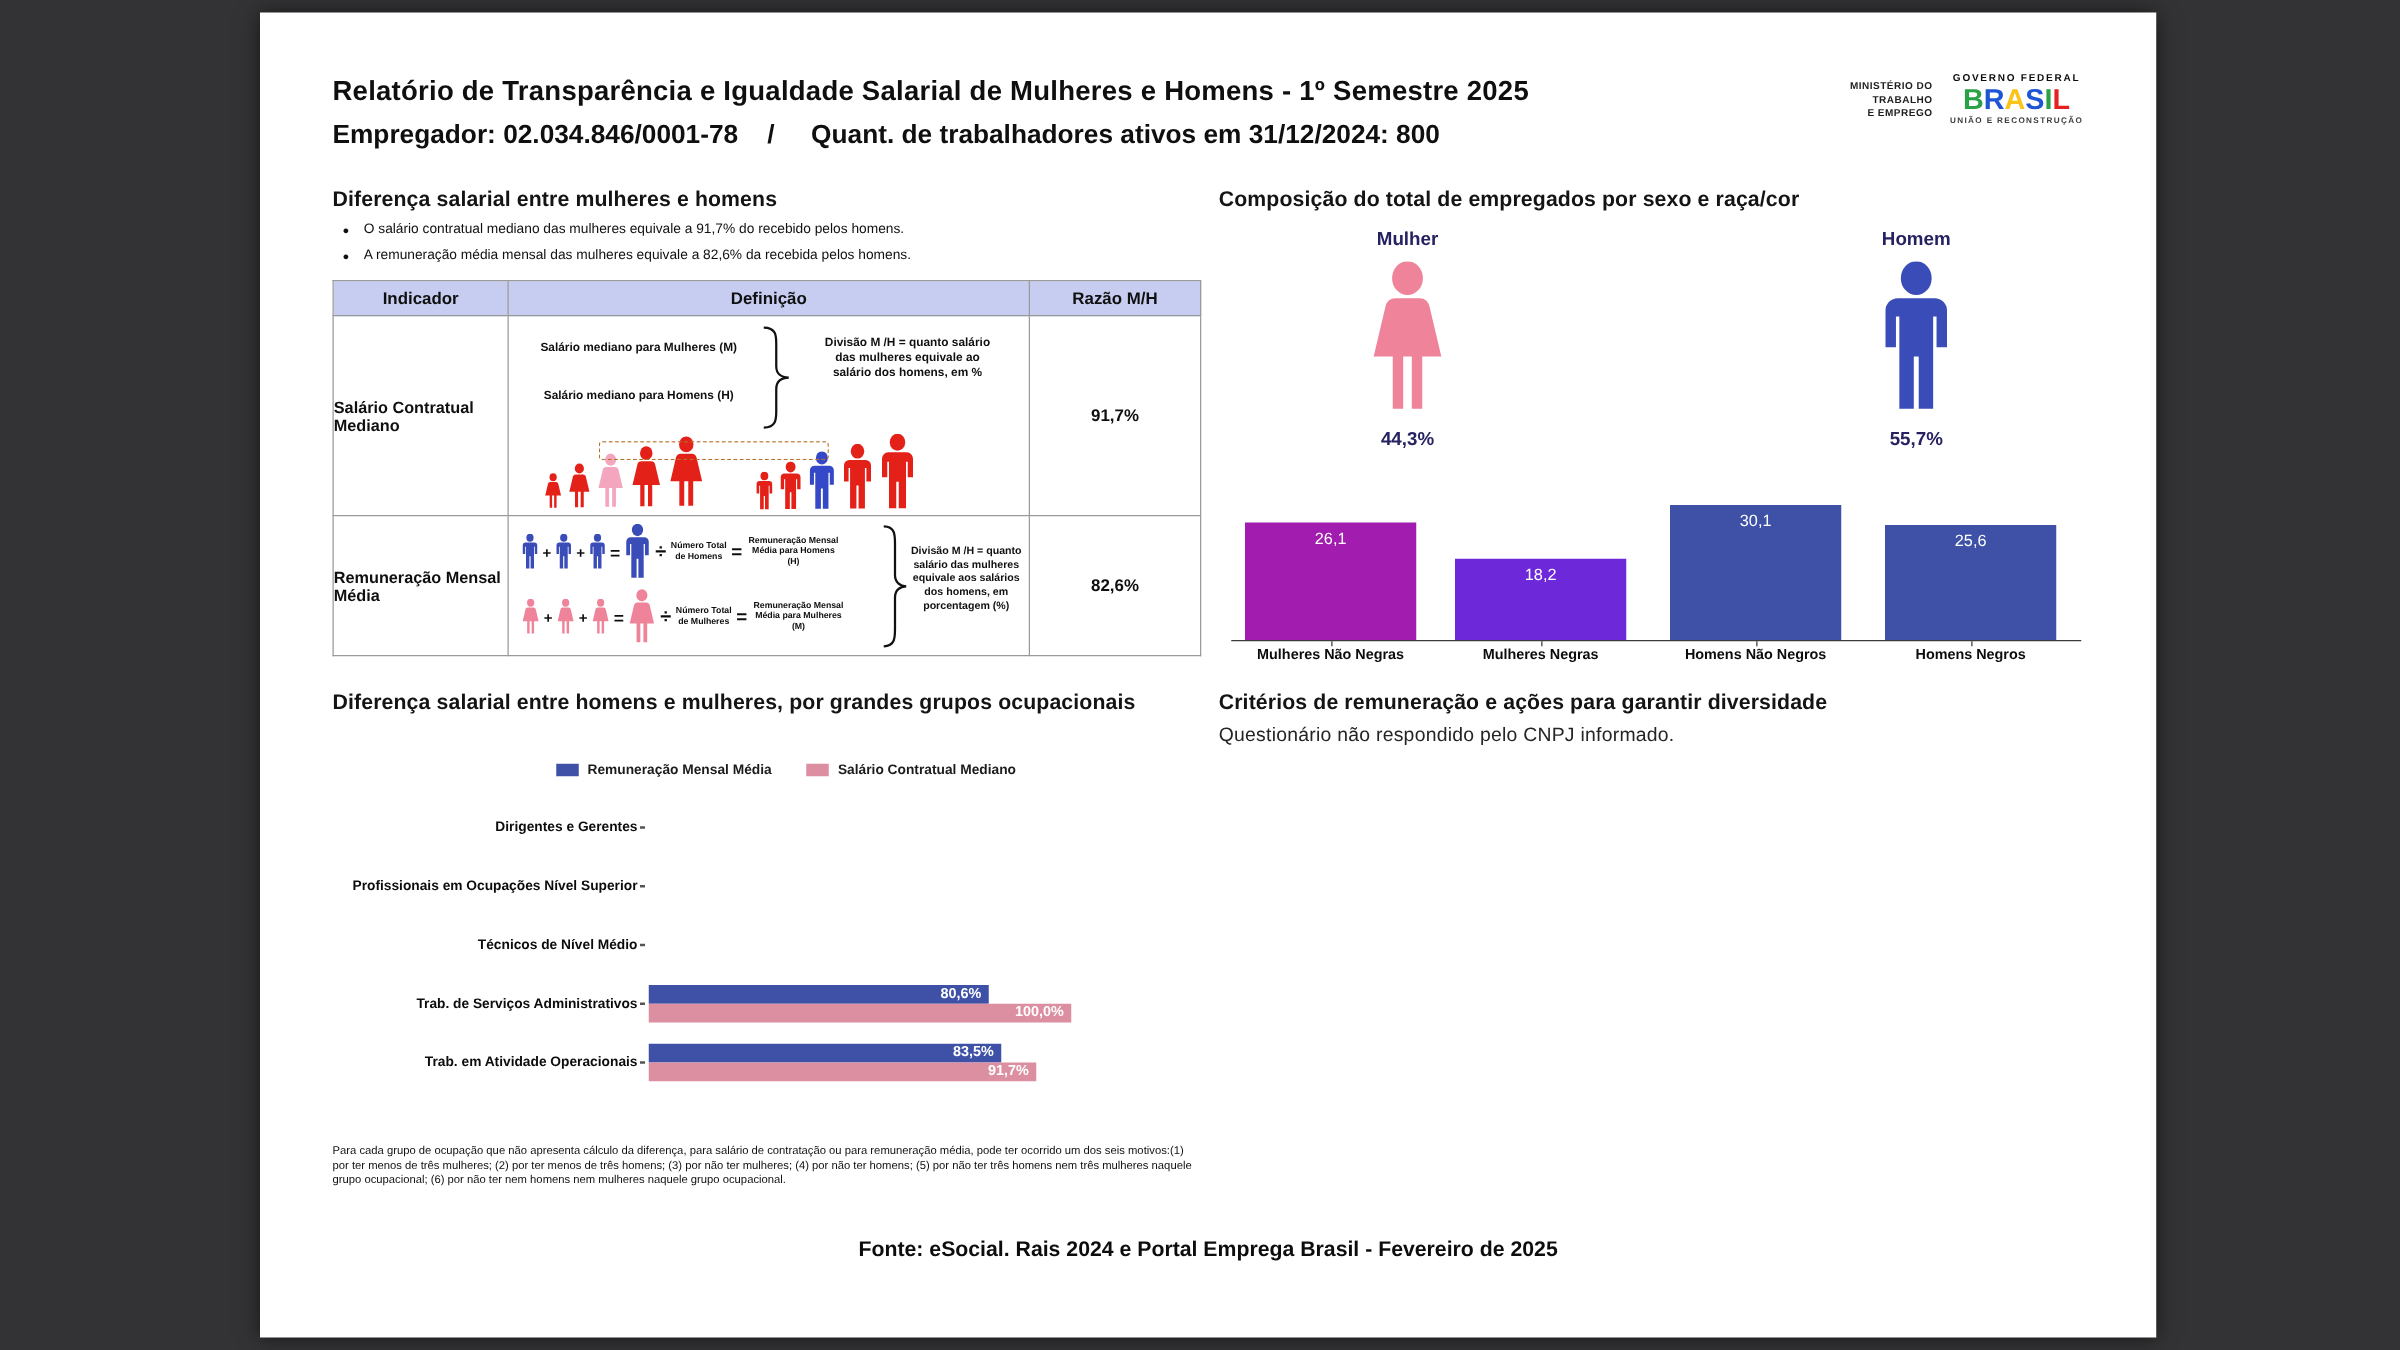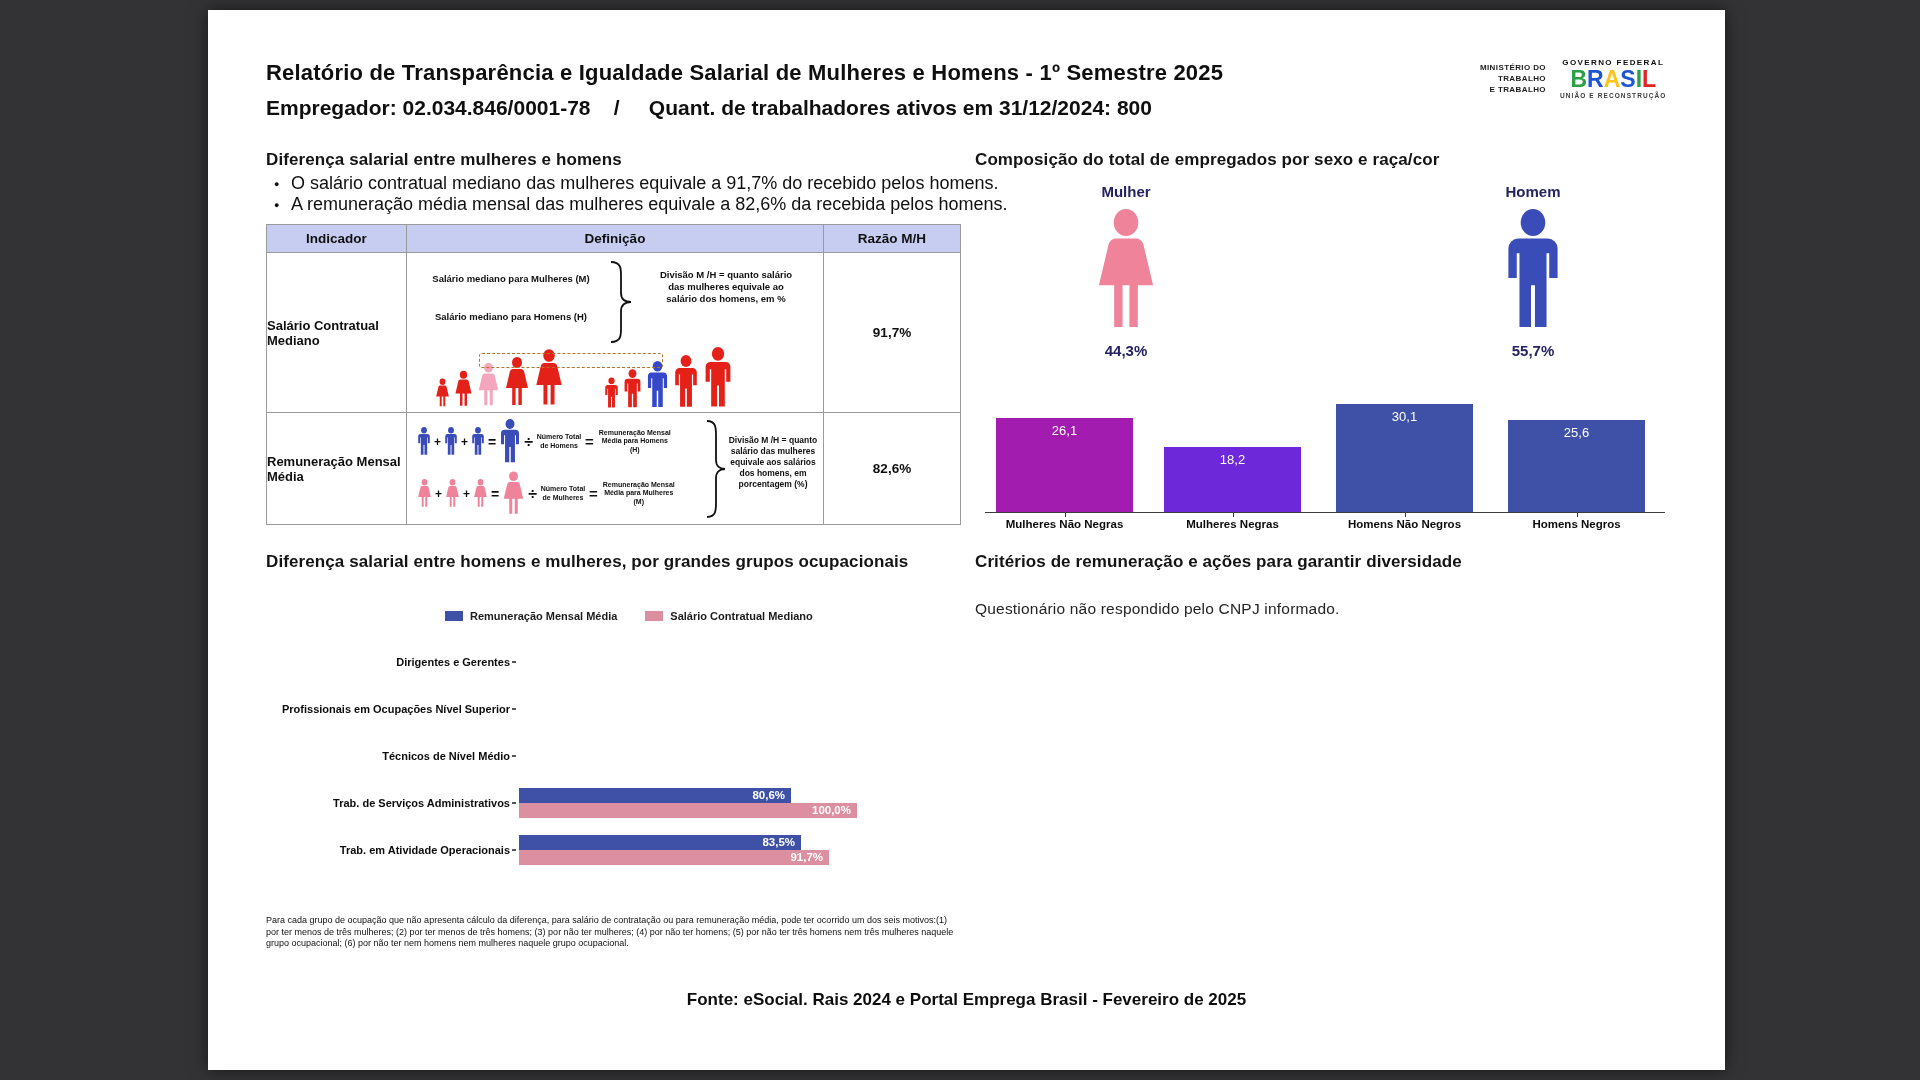--- a/index.html
+++ b/index.html
@@ -14,21 +14,21 @@
   .ministry{width:102px;text-align:right;font-size:8px;font-weight:700;line-height:11px;
     letter-spacing:.4px;color:#1d1d1d;}
   .brand{text-align:center;}
   .brand .gf{font-size:8px;font-weight:700;letter-spacing:1.4px;color:#0d0d0d;}
   #brasil-letters span{font-size:23px;font-weight:900;line-height:24px;}
   .brand .tag{font-size:6.5px;font-weight:700;letter-spacing:1.1px;color:#3c3c3c;margin-top:1px;}
   
   .h-sec{font-size:17px;font-weight:700;color:#141414;letter-spacing:.1px;}
   #sec1-h{left:58px;top:140px;}
   .bullets{left:66px;top:163px;margin:0;padding:0;list-style:none;}
-  .bullets li{font-size:18px;color:#101010;line-height:21px;padding-left:17px;position:relative;}
+  .bullets li{font-size:11px;color:#101010;line-height:21px;padding-left:17px;position:relative;}
   .bullets li::before{content:"●";position:absolute;left:0;top:1px;font-size:9px;}
   
   table.gap{left:58px;top:214px;border-collapse:collapse;table-layout:fixed;}
   table.gap th,table.gap td{border:1px solid #9a9a9a;padding:0;}
   table.gap th{background:#c7cdf1;font-size:13.5px;font-weight:700;height:27px;color:#101010;}
   .r1{height:160px;}  .r2{height:112px;}
   .cell-ind{font-size:13px;font-weight:700;padding-left:8px;vertical-align:middle;color:#0f0f0f;}
   .cell-def{position:relative;}
   .cell-ratio{font-size:13.5px;font-weight:700;text-align:center;color:#0f0f0f;}
   .def-txt{position:absolute;font-weight:700;font-size:9.5px;color:#101010;text-align:center;line-height:12px;}
@@ -60,21 +60,21 @@
   #occ-chart{left:58px;top:588px;width:700px;height:290px;}
   .hcat{position:absolute;left:0;width:244px;text-align:right;font-size:11px;font-weight:700;
     height:16px;line-height:16px;color:#0c0c0c;}
   .htick{position:absolute;left:246px;width:4px;height:1.5px;background:#555;}
   .hbar{position:absolute;height:15px;}
   .hbar-val{position:absolute;right:6px;top:0;height:15px;line-height:15px;color:#fff;
     font-weight:700;font-size:11.5px;}
   #footnote{left:58px;top:905px;width:690px;font-size:9px;line-height:11.5px;color:#101010;}
   
   #sec4-h{left:767px;top:542px;}
-  #sec4-body{left:767px;top:570px;font-size:15.5px;color:#242424;letter-spacing:.2px;margin-top:20px;}
+  #sec4-body{left:767px;top:570px;font-size:15.5px;color:#242424;letter-spacing:.2px;}
   
   .footer{left:0;top:980px;width:1517px;text-align:center;font-size:17px;font-weight:700;color:#0d0d0d;}
 </style>
 </head>
 <body>
 
 <svg width="0" height="0" style="position:absolute" aria-hidden="true">
   <defs>
     <symbol id="sym-male" viewBox="0 0 24 50">
       <ellipse cx="12" cy="5.5" rx="5" ry="5.5"></ellipse>
@@ -89,21 +89,21 @@
 
 <div class="page">
 
   <div class="abs title">Relatório de Transparência e Igualdade Salarial de Mulheres e Homens - 1º Semestre 2025</div>
   <div class="abs subtitle">Empregador: 02.034.846/0001-78    /     Quant. de trabalhadores ativos em 31/12/2024: 800</div>
 
   <div class="abs gov">
     <div class="ministry">
       <div>MINISTÉRIO DO</div>
       <div>TRABALHO</div>
-      <div>E TRABALHO</div>
+      <div>E EMPREGO</div>
     </div>
     <div class="brand">
       <div class="gf">GOVERNO FEDERAL</div>
       <div id="brasil-letters"><span style="color: rgb(42, 161, 71);">B</span><span style="color: rgb(30, 85, 213);">R</span><span style="color: rgb(252, 196, 23);">A</span><span style="color: rgb(30, 85, 213);">S</span><span style="color: rgb(42, 161, 71);">I</span><span style="color: rgb(229, 34, 34);">L</span></div>
       <div class="tag">UNIÃO E RECONSTRUÇÃO</div>
     </div>
   </div>
 
   <div class="abs h-sec" id="sec1-h">Diferença salarial entre mulheres e homens</div>
   <ul class="abs bullets">

